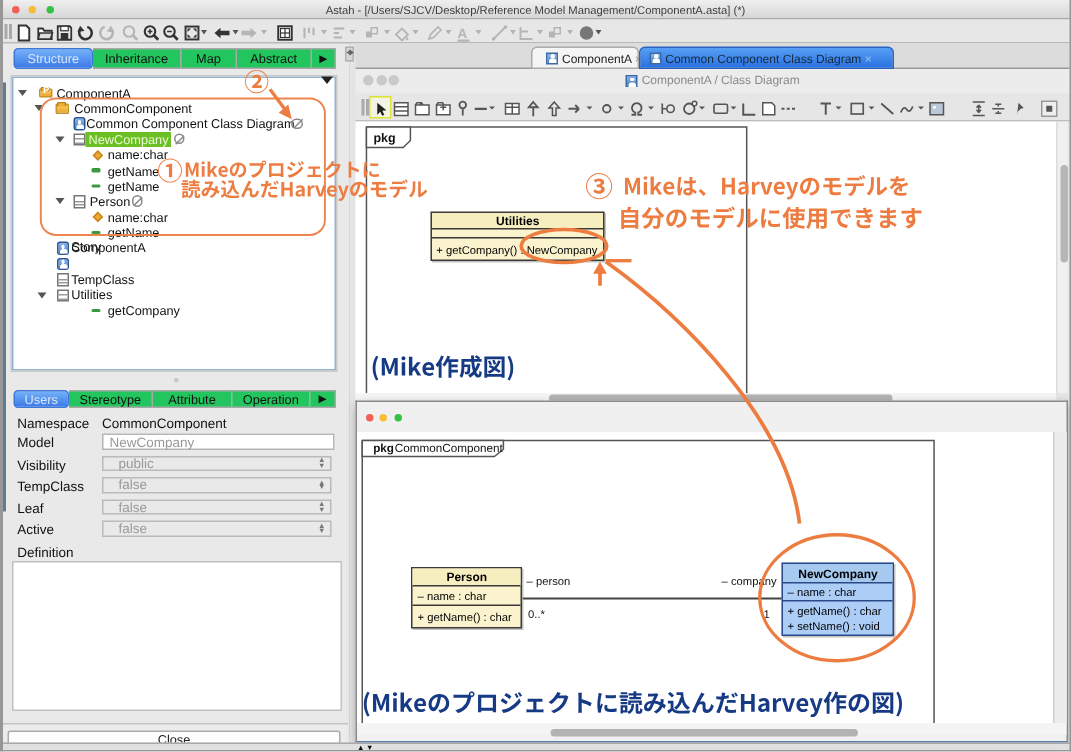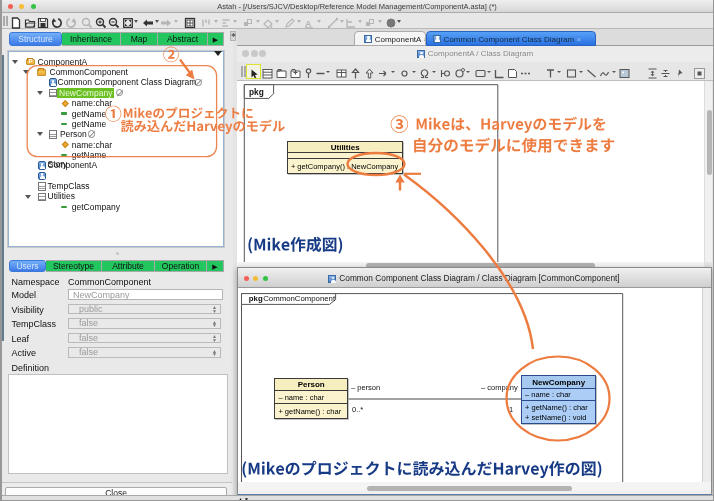--- a/index.html
+++ b/index.html
@@ -424,21 +424,20 @@
   </div>
 </div>
 <div class="abs" id="vsb1">
     <div class="thumb"></div>
   </div>
 <div class="abs" id="hsb1">
     <div class="thumb"></div>
   </div>
 
 <div class="abs" id="bwin">
-  <div class="abs" id="btitle"><span class="dicon" style="vertical-align:-2px"></span>Common Component Class Diagram / Class Diagram [CommonComponent]</div>
   <div class="abs tl" style="left:6px;top:7.5px;background:#f35f57"></div>
   <div class="abs tl" style="left:15.5px;top:7.5px;background:#f8bd35"></div>
   <div class="abs tl" style="left:25px;top:7.5px;background:#32c244"></div>
   <div class="abs" id="bcanvas">
     <svg width="473" height="194" style="position:absolute;left:0;top:0">
       <path d="M3.5,5.6 H384.7 V194 M3.5,194 V5.6" fill="none" stroke="#555" stroke-width="1"></path>
       <path d="M3.5,5.6 H97.6 V11.5 L91.6,16.4 H3.5 Z" fill="#fff" stroke="#555" stroke-width="1"></path>
       <text x="10.8" y="13" font-size="7.8" font-weight="bold" font-family="Liberation Sans" fill="#111">pkg</text>
       <text x="25.2" y="13" font-size="7.8" font-family="Liberation Sans" fill="#111">CommonComponent</text>
       <line x1="110.5" y1="111" x2="283.5" y2="111" stroke="#444" stroke-width="1.2"></line>

